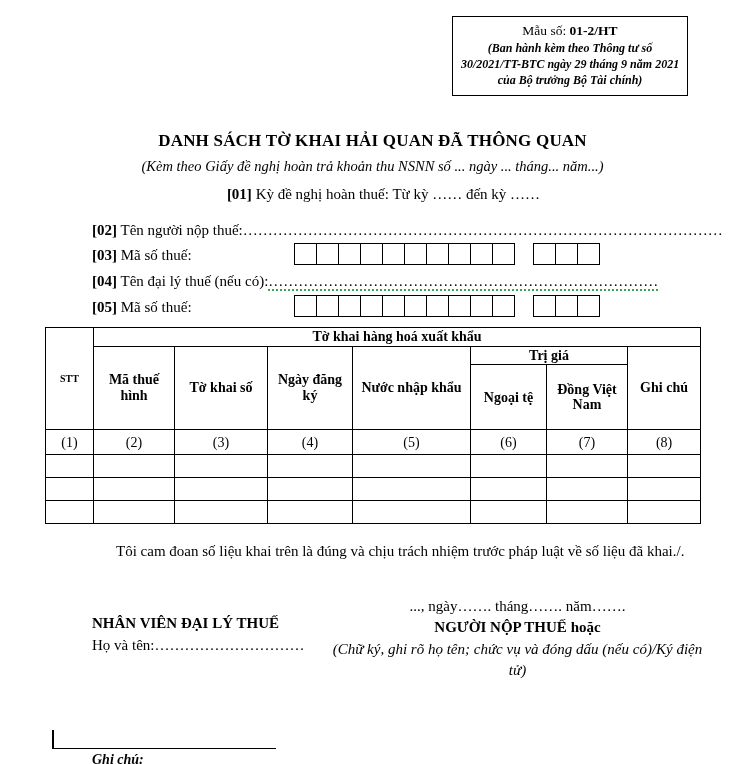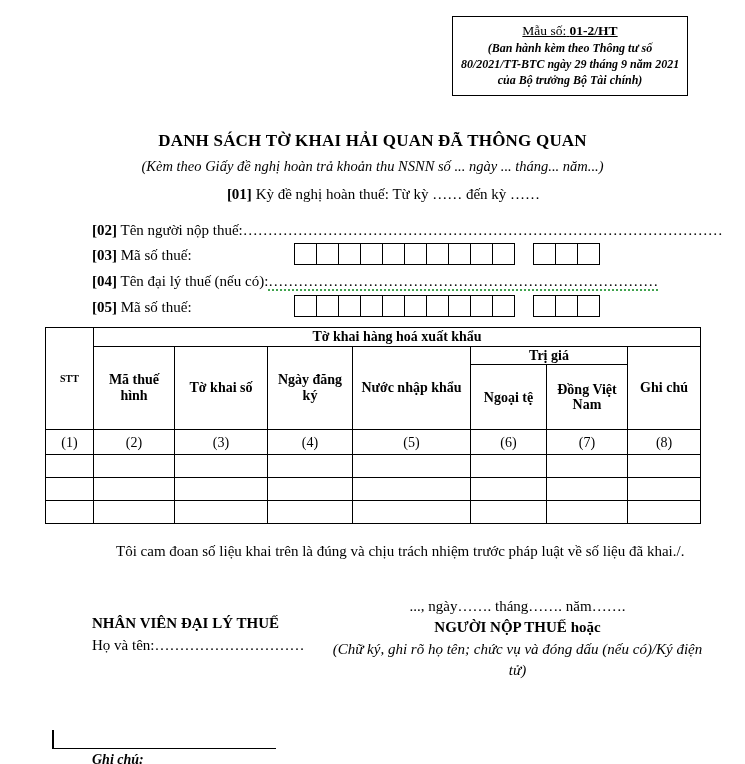--- a/index.html
+++ b/index.html
@@ -24,21 +24,20 @@
     top: 16px;
     width: 236px;
     box-sizing: border-box;
     border: 1px solid #000;
     padding: 6px 6px 8px 6px;
     text-align: center;
     line-height: 1.18;
   }
   .formbox .line1 {
     font-size: 13.5px;
-    text-decoration: underline;
   }
   .formbox .line1 b { font-weight: bold; }
   .formbox .sub {
     font-size: 12px;
     font-style: italic;
     font-weight: bold;
     margin-top: 2px;
   }
 
   
@@ -203,21 +202,21 @@
 </style>
 </head>
 <body>
 
 <div class="formbox">
   <div class="line1">
     <span>Mẫu số:</span>
     <b>01-2/HT</b>
   </div>
   <div class="sub">(Ban hành kèm theo Thông tư số</div>
-  <div class="sub">80/2021/TT-BTC ngày 29 tháng 9 năm 2021</div>
+  <div class="sub">30/2021/TT-BTC ngày 29 tháng 9 năm 2021</div>
   <div class="sub">của Bộ trưởng Bộ Tài chính)</div>
 </div>
 
 <div class="title-main">DANH SÁCH TỜ KHAI HẢI QUAN ĐÃ THÔNG QUAN</div>
 <div class="title-sub">(Kèm theo Giấy đề nghị hoàn trả khoản thu NSNN số ... ngày ... tháng... năm...)</div>
 <div class="title-period">
   <span class="tag">[01]</span>
   <span>Kỳ đề nghị hoàn thuế: Từ kỳ …… đến kỳ ……</span>
 </div>
 

